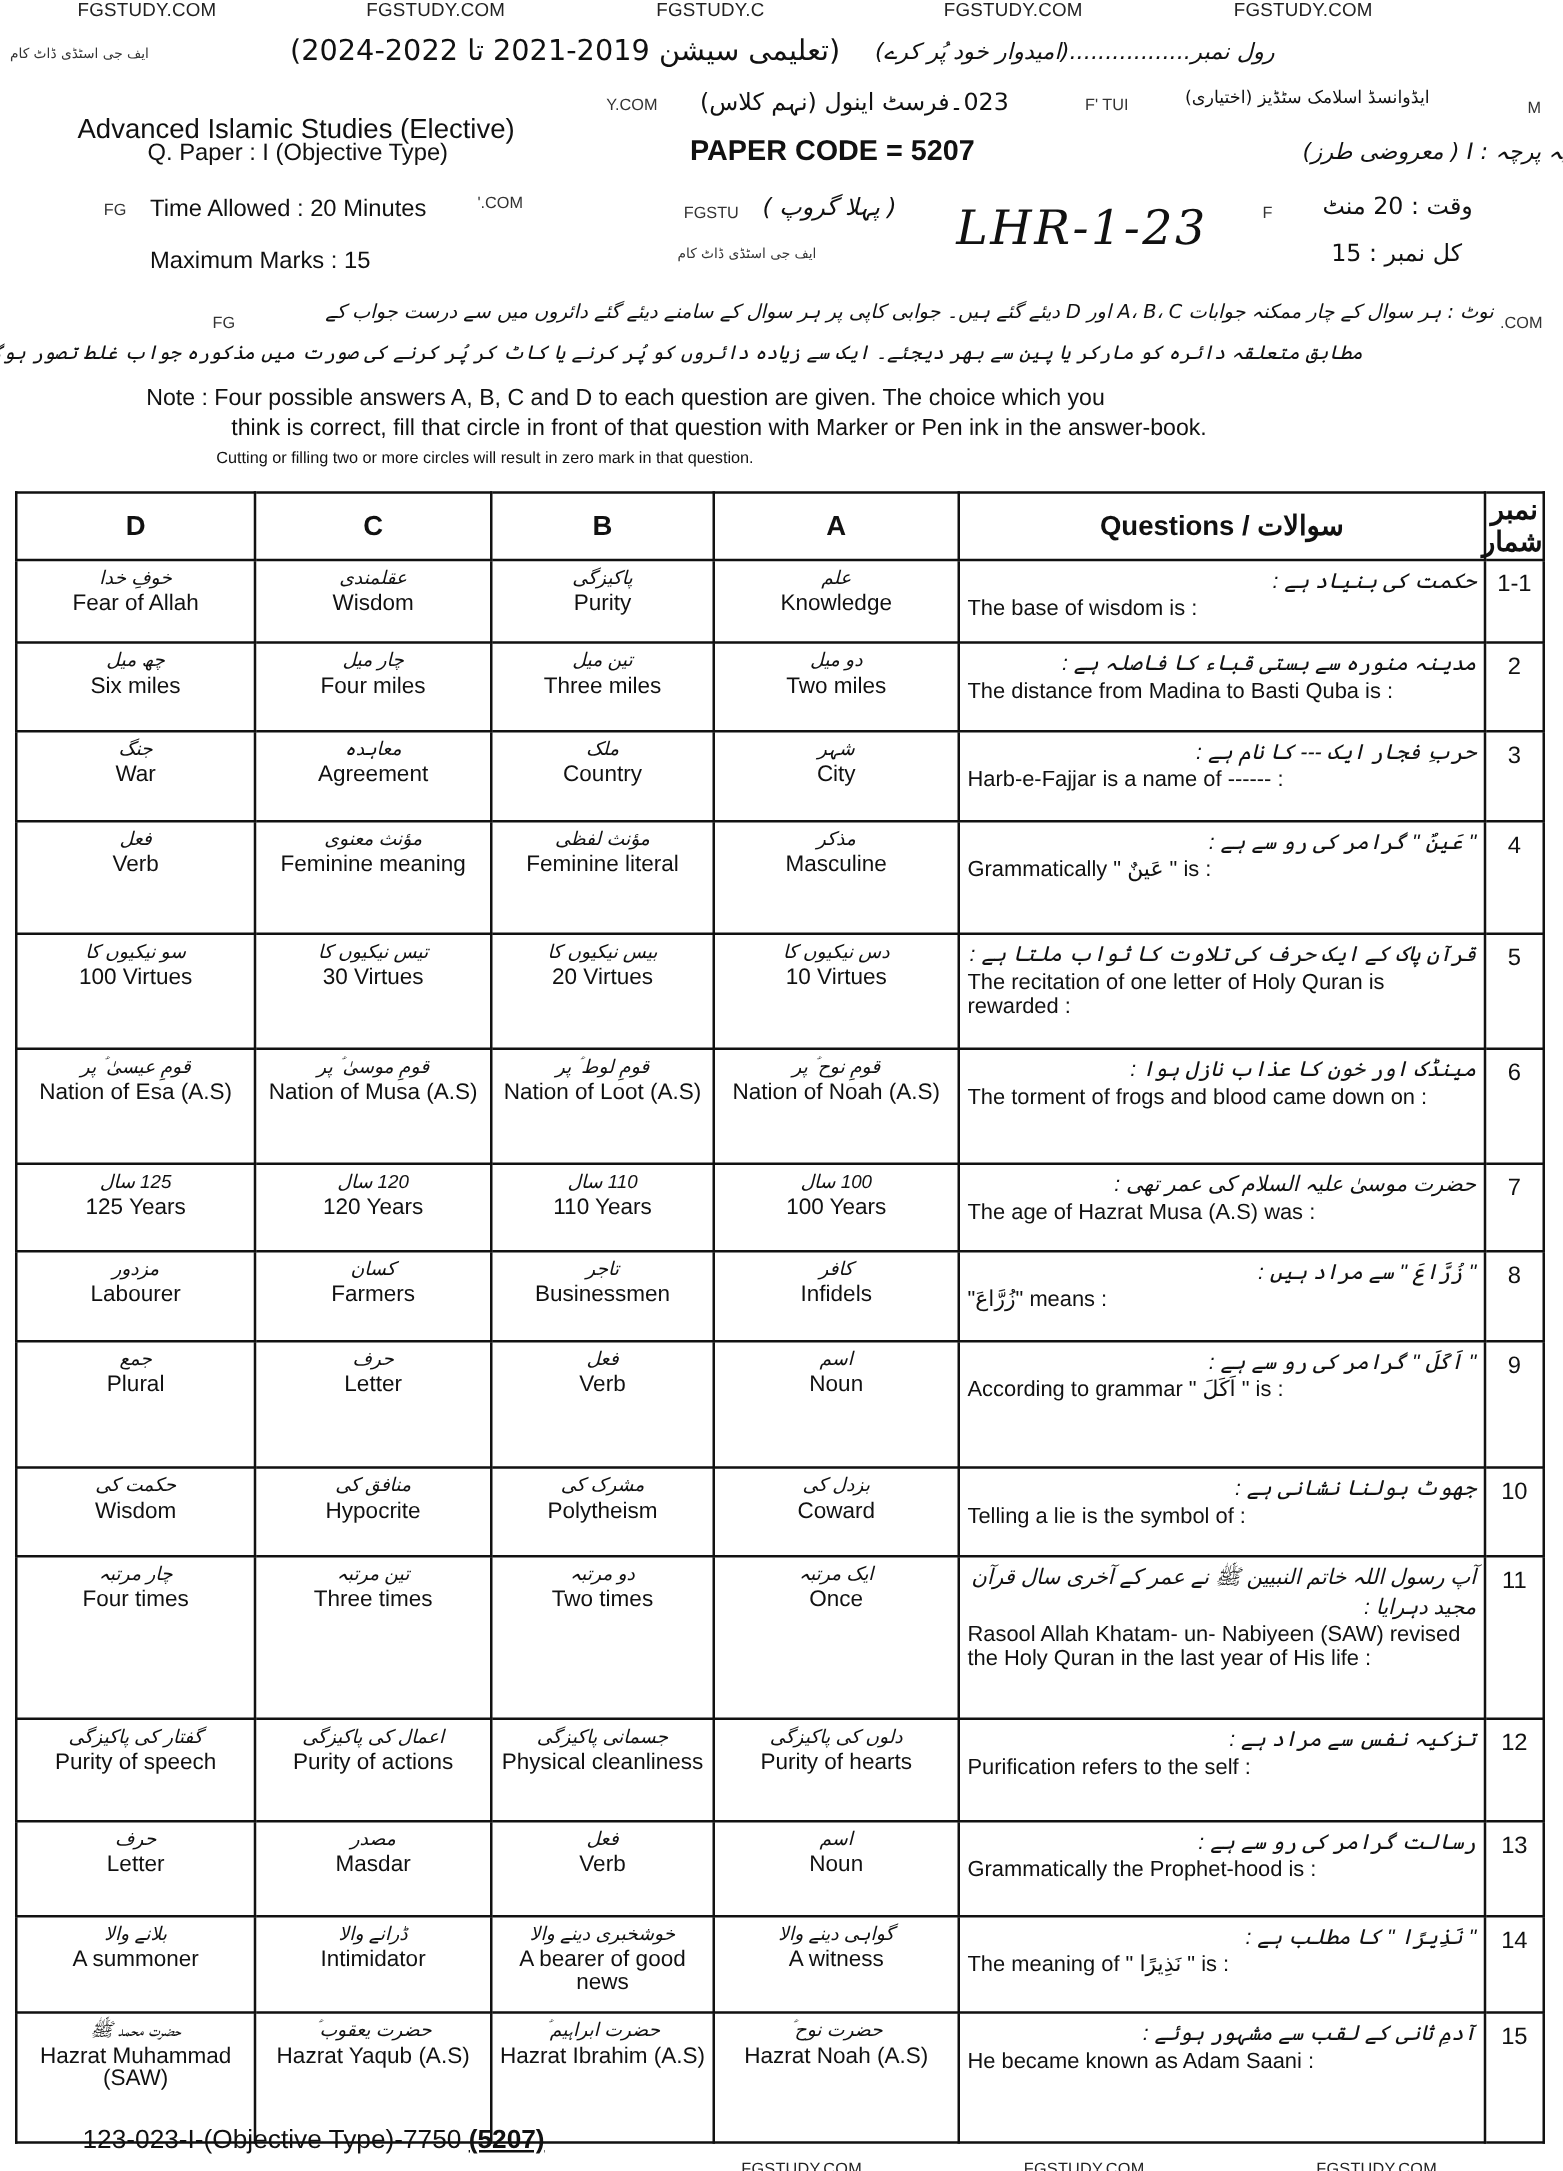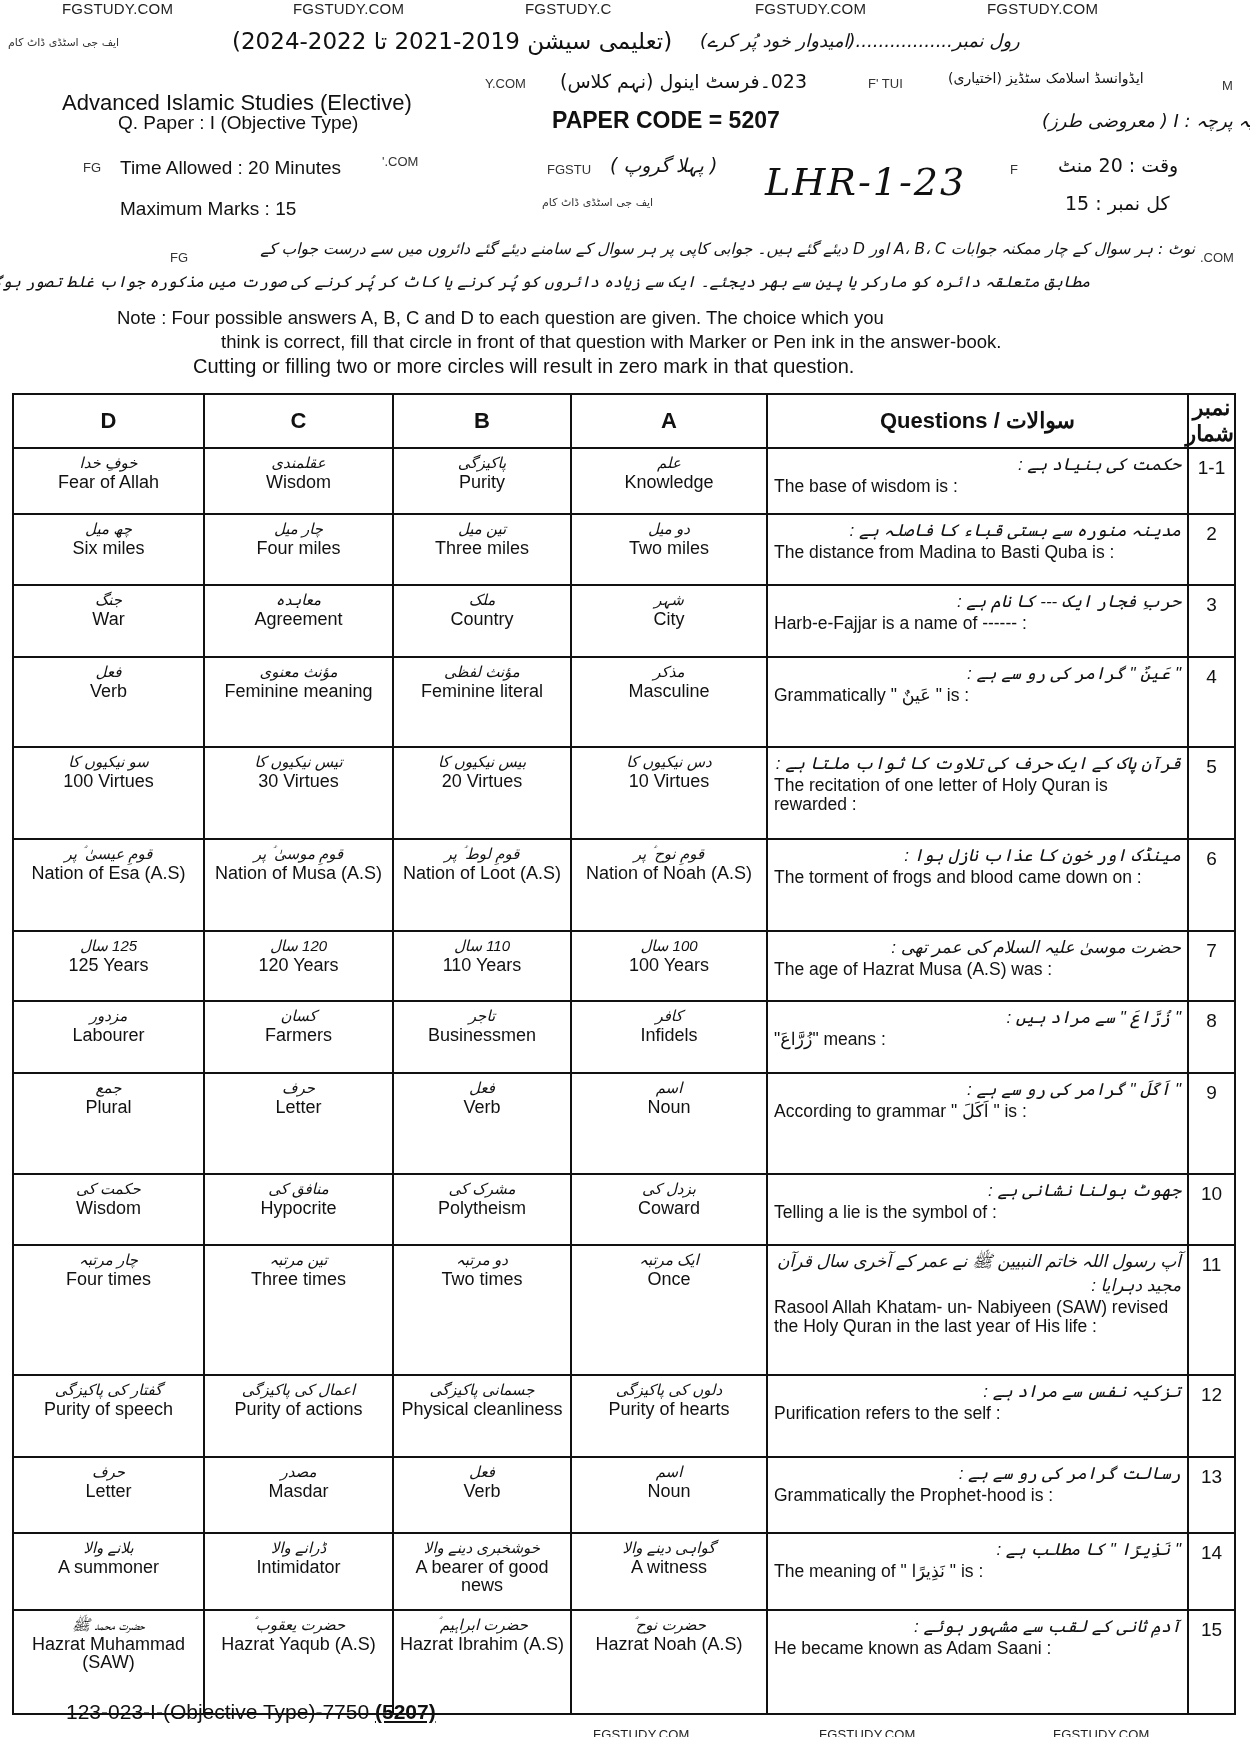--- a/index.html
+++ b/index.html
@@ -64,22 +64,22 @@
 <div class="abs" style="left:120px;top:198px;font-size:19px;">Maximum Marks : 15</div>
 <div class="abs urdu" style="left:1065px;top:192px;font-size:19px;">کل نمبر : 15</div>
 <div class="abs wm-small urdu" style="left:542px;top:196px;">ایف جی اسٹڈی ڈاٹ کام</div>
 
 <div class="abs wm-small" style="left:170px;top:250px;font-size:13px;">FG</div>
 <div class="abs urdu" style="left:195px;top:240px;width:1000px;font-size:15.5px;font-style:italic;text-align:right;">نوٹ : ہر سوال کے چار ممکنہ جوابات A، B، C اور D دیئے گئے ہیں۔ جوابی کاپی پر ہر سوال کے سامنے دیئے گئے دائروں میں سے درست جواب کے</div>
 <div class="abs wm-small" style="left:1200px;top:250px;font-size:13px;">.COM</div>
 <div class="abs urdu" style="left:140px;top:273px;width:950px;font-size:15.5px;font-style:italic;text-align:right;">مطابق متعلقہ دائرہ کو مارکر یا پین سے بھر دیجئے۔ ایک سے زیادہ دائروں کو پُر کرنے یا کاٹ کر پُر کرنے کی صورت میں مذکورہ جواب غلط تصور ہوگا۔</div>
 
 <div class="abs note" style="left:117px;top:306px;">Note : Four  possible  answers  A, B, C  and  D  to  each  question  are given.  The choice which you</div>
-<div class="abs note" style="left:185px;top:330px;margin-left:36px;">think is correct, fill that circle in front of that question  with Marker or Pen ink in the answer-book.</div>
-<div class="abs note" style="left:173px;top:354px;font-size:20px;margin-left:20px;">Cutting or filling two or more circles will result in zero mark in that question.</div>
+<div class="abs note" style="left:185px;top:330px;">think is correct, fill that circle in front of that question  with Marker or Pen ink in the answer-book.</div>
+<div class="abs note" style="left:173px;top:354px;font-size:13px;">Cutting or filling two or more circles will result in zero mark in that question.</div>
 
 <table class="mcq">
   <colgroup>
     <col style="width:191px">
       <col style="width:189px">
       <col style="width:178px">
       <col style="width:196px">
       <col style="width:421px">
       <col style="width:47px">
   </colgroup>

